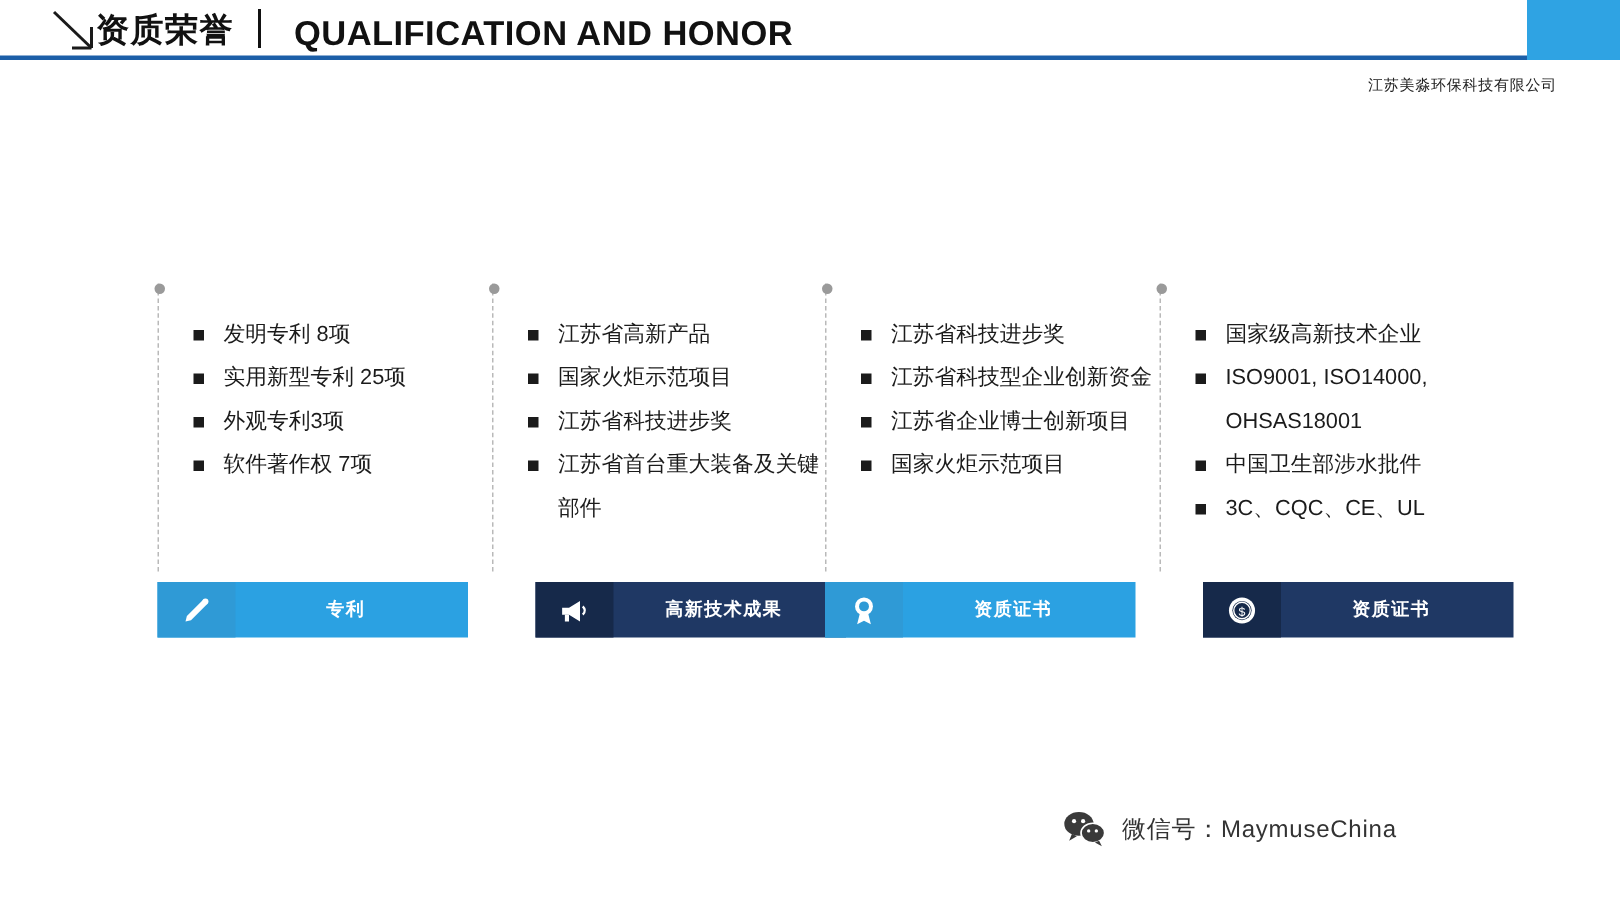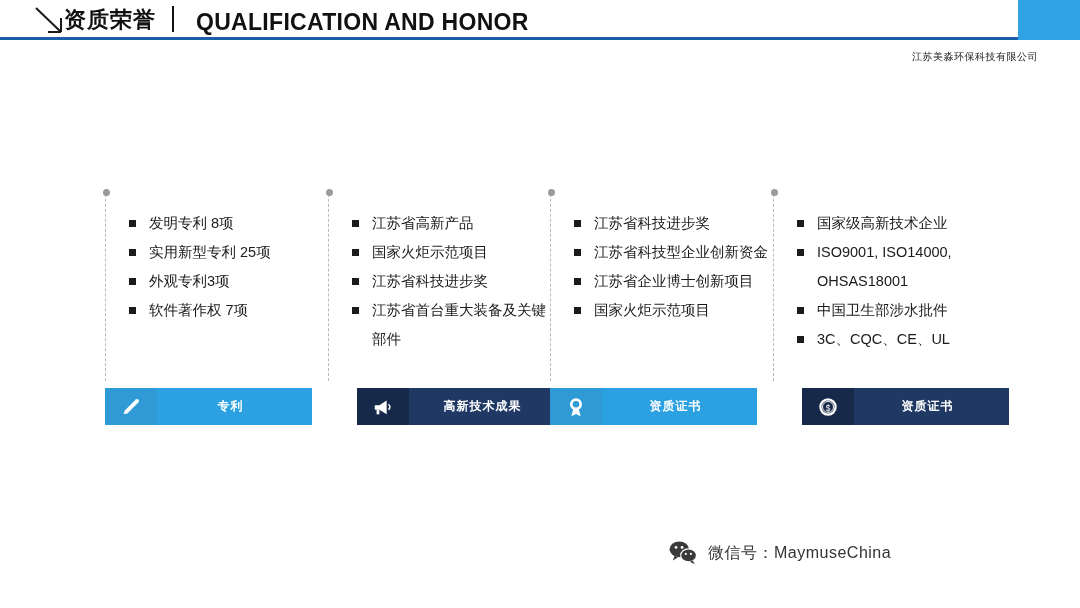--- a/index.html
+++ b/index.html
@@ -159,21 +159,21 @@
     padding-right: 8px;
   }
   .bar-blue { background: #2ba1e2; }
   .bar-blue .label-icon { background: #2f9ad6; }
   .bar-navy { background: #1f3864; margin-left: 29px; }
   .bar-navy .label-icon { background: #16294a; }
 
   
   .footer {
     position: absolute;
-    left: 668px; top: 540px;
+    left: 708px; top: 540px;
     display: flex;
     align-items: center;
     gap: 10px;
   }
   .wechat-logo {
     width: 30px; height: 26px;
   }
   .footer-text {
     font-size: 16px;
     color: #333333;

